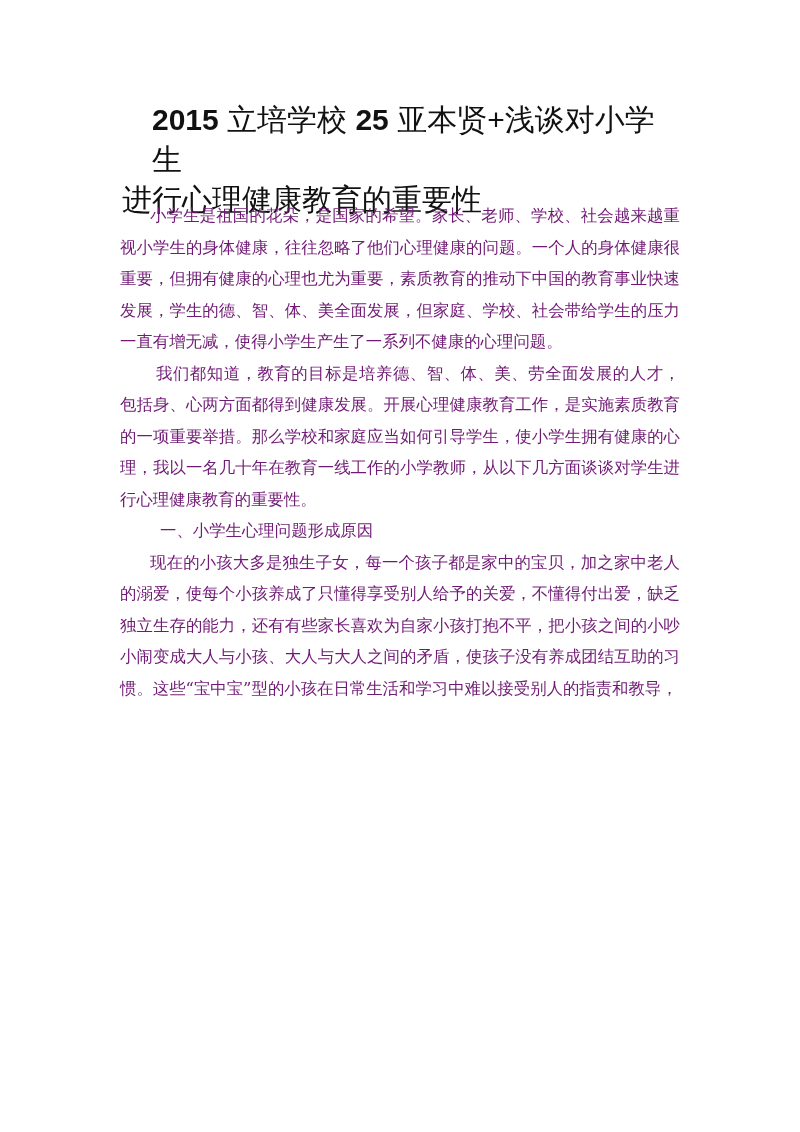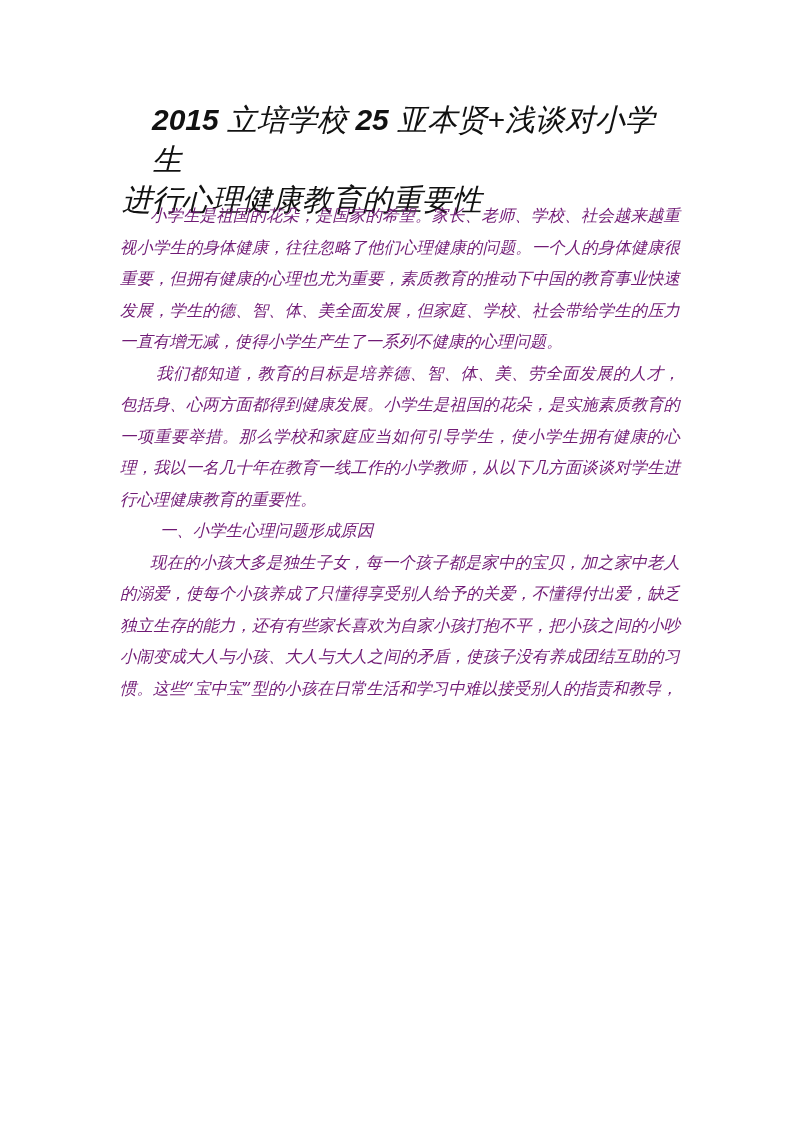--- a/index.html
+++ b/index.html
@@ -13,21 +13,20 @@
       position: relative;
       overflow: hidden;
       color: #1a1a1a;
     }
     .page {
       position: absolute;
       left: 0; top: 0;
       width: 800px;
       height: 1132px;
       background: #ffffff;
-      font-style: italic;
     }
     .title {
       position: absolute;
       left: 122px;
       top: 100px;
       width: 560px;
       font-family: "Liberation Sans", "DejaVu Sans", sans-serif;
       font-size: 30px;
       line-height: 40px;
       color: #111111;
@@ -73,18 +72,18 @@
 
 <div class="page">
 
   <h1 class="title">
     <span class="line1"><span class="num">2015</span> <span>立培学校</span> <span class="num">25</span> <span>亚本贤+浅谈对小学生</span></span>
     <span class="line2">进行心理健康教育的重要性</span>
   </h1>
 
   <div class="body-text">
     <p class="para">小学生是祖国的花朵，是国家的希望。家长、老师、学校、社会越来越重视小学生的身体健康，往往忽略了他们心理健康的问题。一个人的身体健康很重要，但拥有健康的心理也尤为重要，素质教育的推动下中国的教育事业快速发展，学生的德、智、体、美全面发展，但家庭、学校、社会带给学生的压力一直有增无减，使得小学生产生了一系列不健康的心理问题。</p>
-    <p class="para indent-more">我们都知道，教育的目标是培养德、智、体、美、劳全面发展的人才，包括身、心两方面都得到健康发展。小学生是祖国的花朵，是实施素质教育的一项重要举措。那么学校和家庭应当如何引导学生，使小学生拥有健康的心理，我以一名几十年在教育一线工作的小学教师，从以下几方面谈谈对学生进行心理健康教育的重要性。</p>
+    <p class="para indent-more">我们都知道，教育的目标是培养德、智、体、美、劳全面发展的人才，包括身、心两方面都得到健康发展。开展心理健康教育工作，是实施素质教育的一项重要举措。那么学校和家庭应当如何引导学生，使小学生拥有健康的心理，我以一名几十年在教育一线工作的小学教师，从以下几方面谈谈对学生进行心理健康教育的重要性。</p>
     <p class="section-heading">一、小学生心理问题形成原因</p>
     <p class="para">现在的小孩大多是独生子女，每一个孩子都是家中的宝贝，加之家中老人的溺爱，使每个小孩养成了只懂得享受别人给予的关爱，不懂得付出爱，缺乏独立生存的能力，还有有些家长喜欢为自家小孩打抱不平，把小孩之间的小吵小闹变成大人与小孩、大人与大人之间的矛盾，使孩子没有养成团结互助的习惯。这些“宝中宝”型的小孩在日常生活和学习中难以接受别人的指责和教导，</p>
   </div>
 
 </div>
 
 </body></html>

